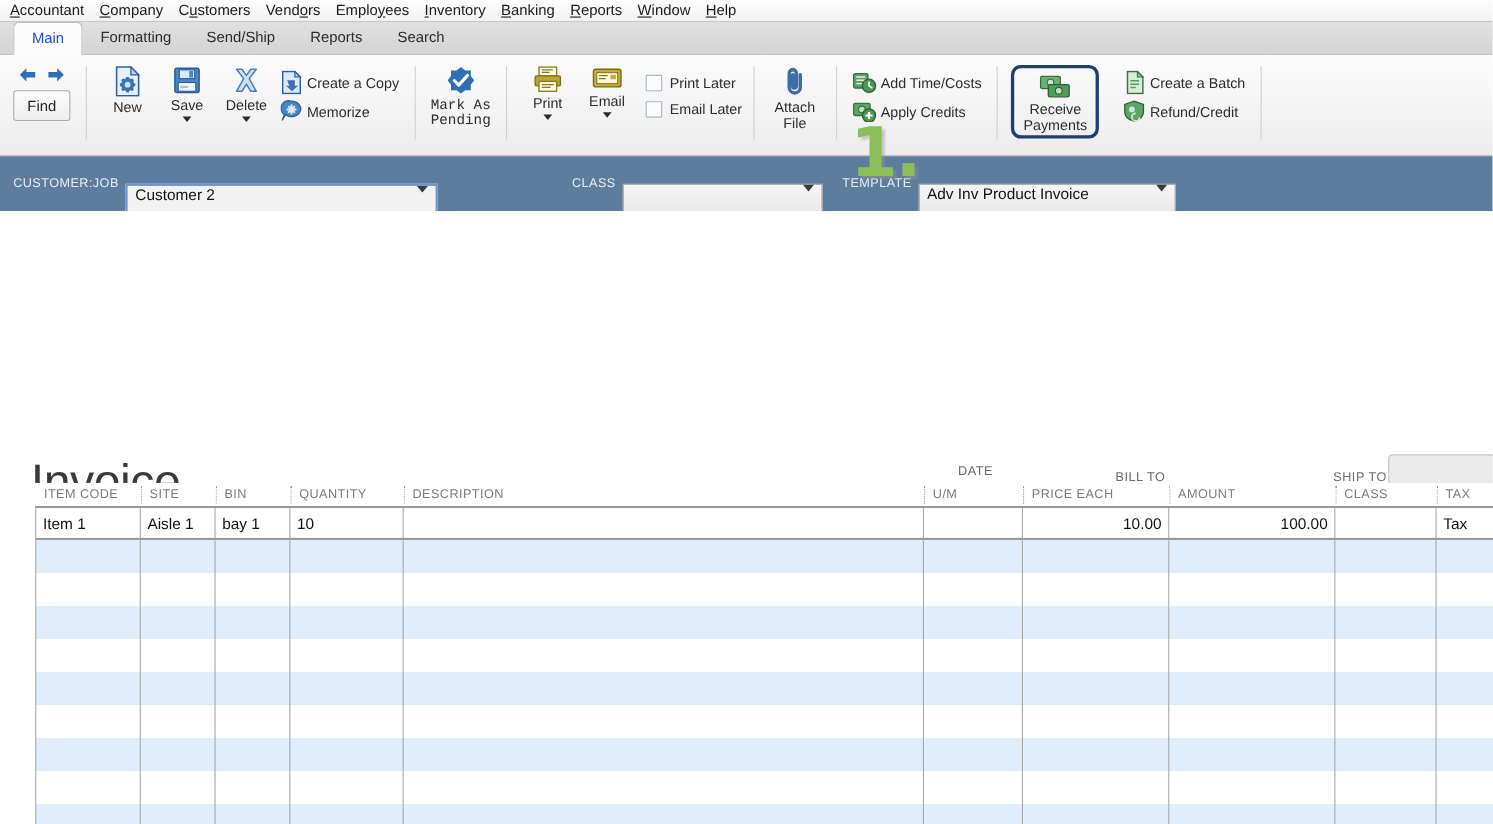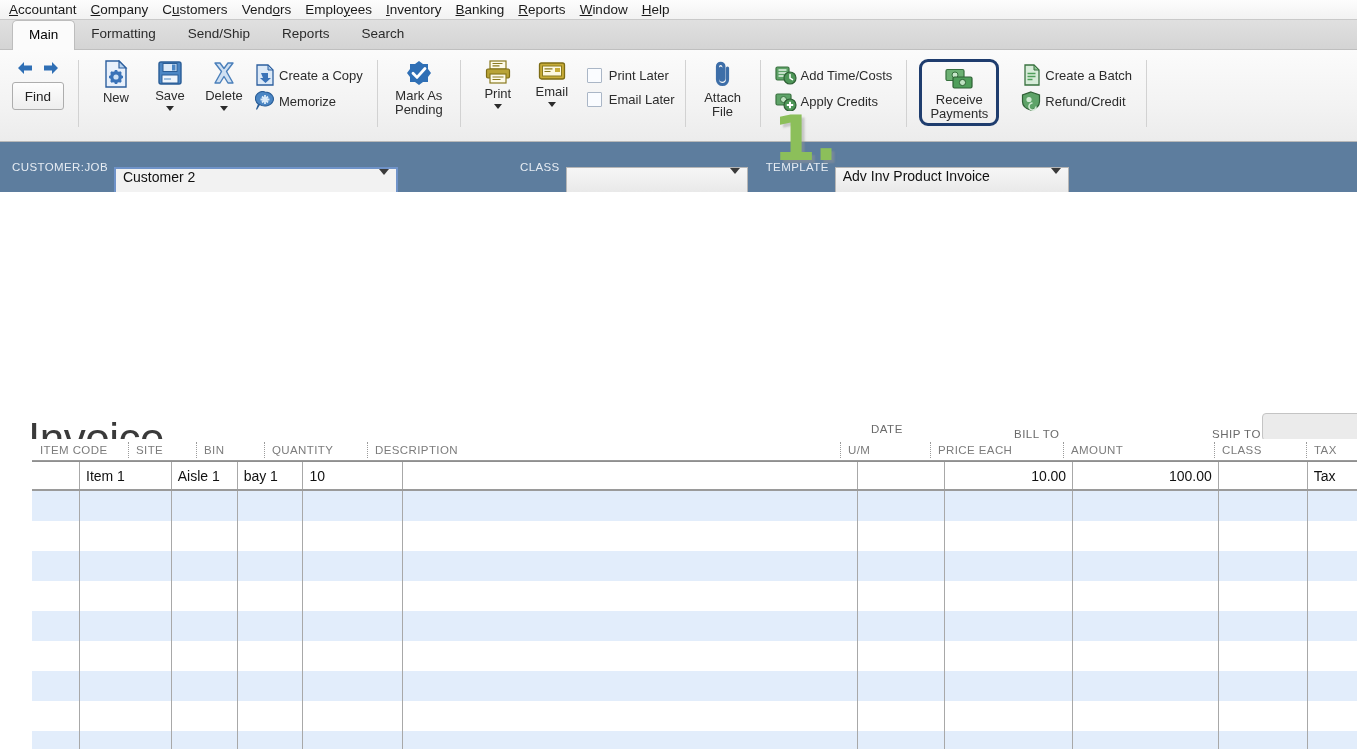--- a/index.html
+++ b/index.html
@@ -46,21 +46,21 @@
     padding: 5px 16px 6px 16px;
     line-height: 18px;
     white-space: nowrap;
     border-top-left-radius: 5px;
     border-top-right-radius: 5px;
   }
   .ribbon-tab.active {
     background: #fbfbfb;
     border: 1px solid #bdbdbd;
     border-bottom: none;
-    color: #000000;
+    color: #1d4ed8;
     position: relative;
     top: 1px;
   }
 
   
   .ribbon {
     height: 92px;
     background: linear-gradient(to bottom,#fbfbfb 0%, #f3f3f3 60%, #ececec 100%);
     border-bottom: 1px solid #b8b8b8;
     display: flex;
@@ -298,21 +298,21 @@
     font-size: 14px;
     color: #111;
     padding: 0 6px;
     display: flex;
     align-items: center;
     border-right: 1px solid #a8a8a8;
     overflow: hidden;
     white-space: nowrap;
   }
   .lt-cell.num { justify-content: flex-end; }
-  .lt-cell:first-child { border-left: 1px solid #a8a8a8; margin-left: 47px; }
+  .lt-cell:first-child { border-left: 1px solid #a8a8a8; }
 </style>
 </head>
 <body>
 
 <div class="menubar">
   <div class="menu-item"><u>A</u>ccountant</div>
   <div class="menu-item"><u>C</u>ompany</div>
   <div class="menu-item">C<u>u</u>stomers</div>
   <div class="menu-item">Vend<u>o</u>rs</div>
   <div class="menu-item">Emplo<u>y</u>ees</div>
@@ -410,21 +410,21 @@
           </svg>
         </span>
         <span class="lbl">Memorize</span>
       </div>
     </div>
   </div>
 
   <div class="rsep"></div>
 
   <div class="rgroup">
-    <div class="btn-v" style="width:62px;">
+    <div class="btn-v" style="width:62px;font-family:Liberation Mono, monospace;">
       <span class="icon">
         <svg width="26" height="26" viewBox="0 0 26 26">
           <path d="M13 1 L17 4 L22 4 L22 9 L25 13 L22 17 L22 22 L17 22 L13 25 L9 22 L4 22 L4 17 L1 13 L4 9 L4 4 L9 4 Z" fill="#2f6fb5"></path>
           <path d="M7 13.2 L11 17.4 L19 8.5" stroke="#ffffff" stroke-width="2.8" fill="none" stroke-linecap="round" stroke-linejoin="round"></path>
         </svg>
       </span>
       <div class="lbl">Mark As</div>
       <div class="lbl" style="margin-top:0;text-align:right;">Pending</div>
     </div>
   </div>

